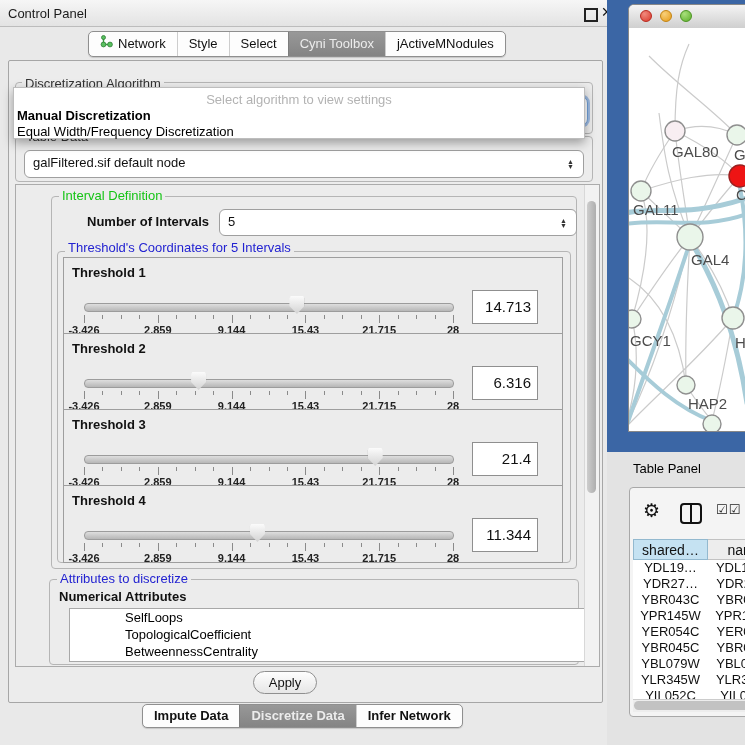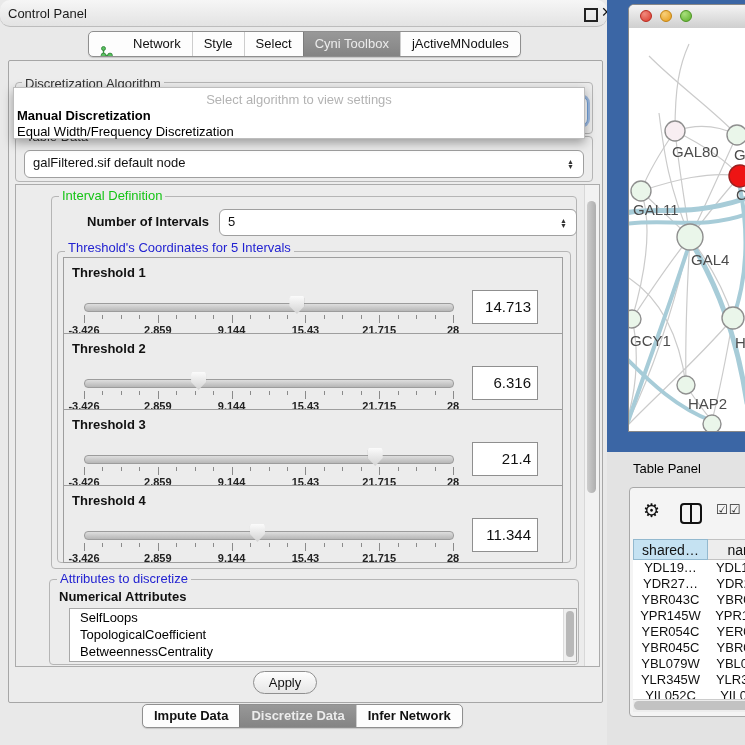--- a/index.html
+++ b/index.html
@@ -1,28 +1,28 @@
 <!DOCTYPE html>
 <html><head>
 <meta charset="utf-8">
 <style>
   html,body{margin:0;padding:0;}
   body{font-family:"Liberation Sans","DejaVu Sans",sans-serif;}
   .screen{position:relative;width:745px;height:745px;background:#d9d9d9;overflow:hidden;font-size:13px;color:#111;}
 
   
   .cp{position:absolute;left:0;top:0;width:607px;height:745px;background:#e9e9e9;}
-  .cp-titlebar{position:absolute;left:0;top:0;width:100%;height:26px;background:linear-gradient(#f6f6f6,#e3e3e3);border-bottom:1px solid #bcbcbc;border-radius:10px;}
+  .cp-titlebar{position:absolute;left:0;top:0;width:100%;height:26px;background:linear-gradient(#f6f6f6,#e3e3e3);border-bottom:1px solid #bcbcbc;}
   .cp-title{position:absolute;left:8px;top:6px;font-size:13px;color:#1b1b1b;}
   .float-icon{position:absolute;left:584px;top:8px;width:10px;height:10px;border:2px solid #222;background:transparent;}
   .close-icon{position:absolute;left:601px;top:4px;font-size:14px;font-weight:bold;color:#111;}
 
   
   .seg-tabs{position:absolute;display:flex;height:24px;border:1px solid #8f8f8f;border-radius:5px;overflow:hidden;background:#fdfdfd;box-shadow:0 1px 1px rgba(0,0,0,.15);}
-  .seg{display:flex;align-items:flex-end;gap:20px;padding:0 11px;line-height:24px;font-size:13px;color:#111;border-left:1px solid #cdcdcd;white-space:nowrap;cursor:default;}
+  .seg{display:flex;align-items:flex-start;gap:5px;padding:0 11px;line-height:24px;font-size:13px;color:#111;border-left:1px solid #cdcdcd;white-space:nowrap;cursor:default;}
   .seg:first-child{border-left:none;}
   .seg.selected{background:linear-gradient(#989898,#848484);color:#ececec;border-left-color:#7c7c7c;}
   .bottom-tabs .seg{font-weight:bold;height:22px;line-height:22px;}
 
   .net-tab-icon{display:inline-block;width:13px;height:13px;}
 
   
   .outer-panel{position:absolute;left:8px;top:60px;width:593px;height:641px;border:1px solid #a6a6a6;background:#ececec;border-radius:2px;}
 
   .group-label{position:absolute;font-size:13px;font-weight:normal;color:#333;background:#ececec;padding:0 3px;z-index:1;}
@@ -56,21 +56,21 @@
   .thr-track{position:absolute;left:20px;top:45px;width:368px;height:7px;border-radius:4px;background:linear-gradient(#dedede,#b7b7b7);border:1px solid #9c9c9c;}
   .thumb{position:absolute;top:38px;width:15px;height:18px;background:linear-gradient(#fbfbfb,#d3d3d3);clip-path:polygon(8% 0,92% 0,100% 14%,100% 55%,50% 100%,0 55%,0 14%);filter:drop-shadow(0 0 1px #888);}
   .ticks{position:absolute;left:20px;top:57px;width:369px;height:9px;}
   .ticks i{position:absolute;top:0;width:1px;height:4px;background:#8a8a8a;}
   .ticks i.major{height:8px;}
   .tick-labels{position:absolute;left:20px;top:66px;width:369px;height:12px;}
   .tick-labels span{position:absolute;transform:translateX(-50%);font-size:11px;font-weight:bold;color:#222;white-space:nowrap;}
   .thr-value{position:absolute;left:408px;top:32px;width:58px;height:32px;background:#fff;border:1px solid #8f8f8f;font-size:15px;line-height:32px;text-align:right;padding-right:6px;box-sizing:content-box;}
 
   
-  .attr-list{position:absolute;left:53px;top:423px;width:506px;height:52px;background:#fff;border:1px solid #a8a8a8;overflow:hidden;}
+  .attr-list{position:absolute;left:53px;top:423px;width:506px;height:52px;background:#fff;border:1px solid #a8a8a8;overflow:hidden;padding-left:45px;}
   .attr-item{padding-left:10px;font-size:13px;height:17px;line-height:17px;color:#000;}
   .attr-vscroll{position:absolute;right:0;top:0;width:12px;height:100%;background:#f0f0f0;border-left:1px solid #ddd;}
   .attr-vscroll .vthumb{position:absolute;left:2px;top:2px;width:8px;height:46px;background:#b8b8b8;border-radius:4px;}
 
   .apply-btn{position:absolute;left:253px;top:671px;width:64px;height:23px;border:1px solid #8f8f8f;border-radius:12px;background:linear-gradient(#fefefe,#e6e6e6);font-size:13px;text-align:center;line-height:21px;color:#111;box-sizing:border-box;}
 
   
   .desktop{position:absolute;left:607px;top:0;width:138px;height:452px;background:#3b66a5;}
   .net-window{position:absolute;left:21px;top:4px;width:118px;height:426px;background:#fff;border:1px solid #888;border-radius:6px 0 0 0;overflow:hidden;}
   .nw-titlebar{position:absolute;left:0;top:0;width:100%;height:23px;background:linear-gradient(#f4f4f4,#cfcfcf);border-bottom:1px solid #9a9a9a;}

